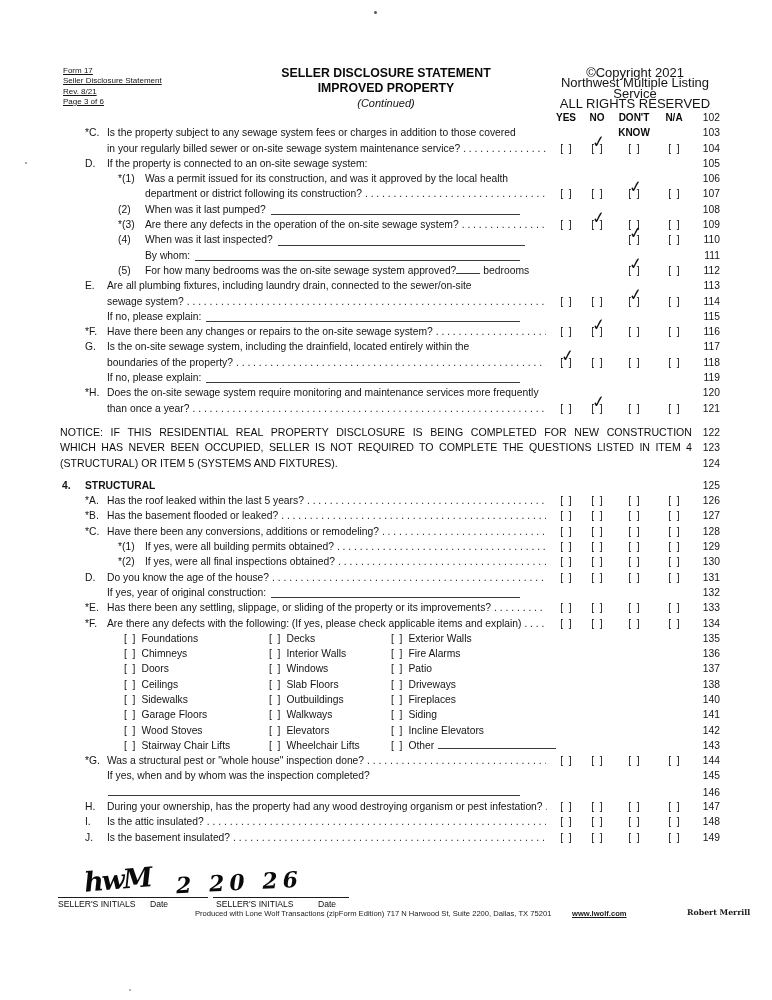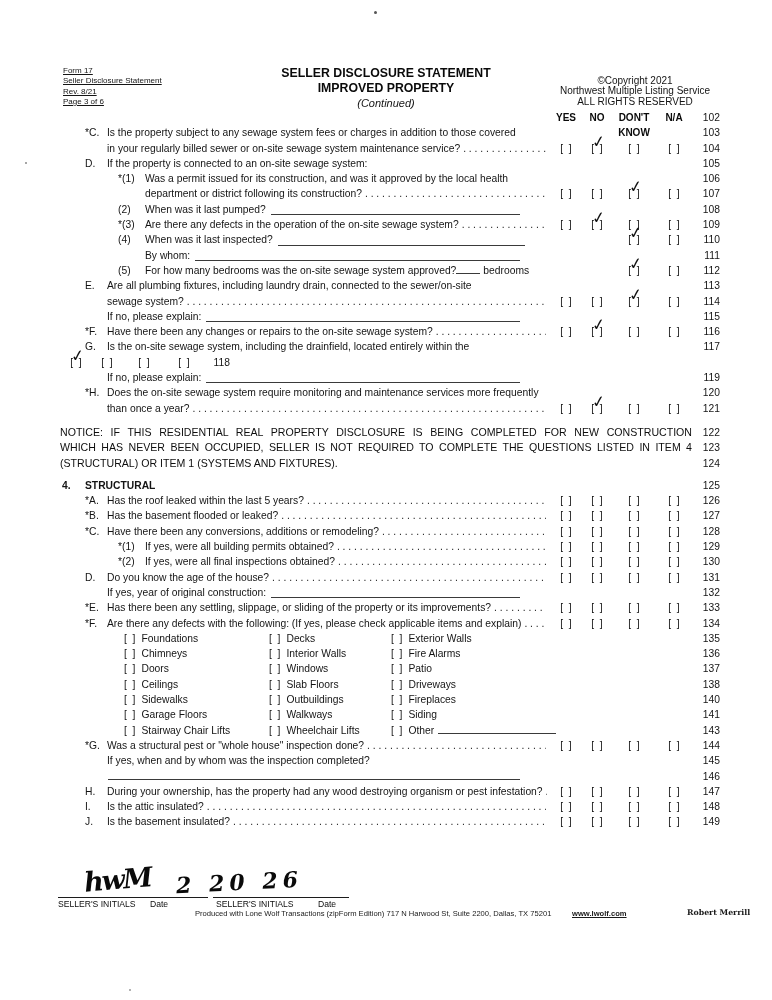--- a/index.html
+++ b/index.html
@@ -4,21 +4,21 @@
 <style>
   html,body{margin:0;padding:0;background:#d9d9d9;}
   .page{position:relative;width:772px;height:1000px;background:#ffffff;overflow:hidden;
         font-family:"Liberation Sans",sans-serif;color:#141414;}
   
   .hdr-left{position:absolute;left:63px;top:66px;font-size:8px;line-height:10.3px;text-decoration:underline;}
   .hdr-center{position:absolute;left:200px;right:200px;top:66px;text-align:center;}
   .hdr-title{font-size:12.3px;font-weight:bold;line-height:14.5px;color:#0a0a0a;}
   .hdr-cont{font-size:11px;font-style:italic;line-height:14px;margin-top:1px;}
   .hdr-right{position:absolute;right:52px;top:68px;width:170px;text-align:center;
-             font-size:10px;line-height:10.3px;margin-top:8px;}
+             font-size:13px;line-height:10.3px;}
   
   .content{position:absolute;left:60px;top:110px;width:660px;}
   .line{display:flex;align-items:baseline;height:15.3px;font-size:10.3px;line-height:15.3px;
         white-space:nowrap;}
   .gap8{margin-top:9px;} .gap7{margin-top:7px;}
   .lt{flex:1;min-width:0;display:flex;align-items:baseline;overflow:hidden;}
   .lab{flex:none;} .ind{flex:none;display:inline-block;}
   .lab.lvl0{margin-left:25px;width:22px;}
   .lab.lvl1{margin-left:58px;width:27px;}
   .ind.lvl2{width:47px;} .ind.lvl3{width:85px;}
@@ -272,20 +272,25 @@
           <span class="lab lvl0">G.</span>
           <span class="txt">Is the on-site sewage system, including the drainfield, located entirely within the</span>
         </div>
         <div class="cell c-yes"></div>
         <div class="cell c-no"></div>
         <div class="cell c-dont"></div>
         <div class="cell c-na"></div>
         <div class="cell c-num">117</div>
       </div>
       <div class="line">
+        <div class="lt">
+          <span class="ind lvl2"></span>
+          <span class="txt">boundaries of the property?</span>
+          <span class="lead"></span>
+        </div>
         <div class="cell c-yes"><span class="br">[&nbsp;&nbsp;]</span><span class="ck">✓</span></div>
         <div class="cell c-no"><span class="br">[&nbsp;&nbsp;]</span></div>
         <div class="cell c-dont"><span class="br">[&nbsp;&nbsp;]</span></div>
         <div class="cell c-na"><span class="br">[&nbsp;&nbsp;]</span></div>
         <div class="cell c-num">118</div>
       </div>
       <div class="line">
         <div class="lt">
           <span class="ind lvl2"></span>
           <span class="txt">If no, please explain:</span>
@@ -327,21 +332,21 @@
         <div class="cell c-num">122</div>
       </div>
       <div class="line">
         <div class="lt">
           <span class="notice just">WHICH HAS NEVER BEEN OCCUPIED, SELLER IS NOT REQUIRED TO COMPLETE THE QUESTIONS LISTED IN ITEM 4</span>
         </div>
         <div class="cell c-num">123</div>
       </div>
       <div class="line">
         <div class="lt">
-          <span class="notice">(STRUCTURAL) OR ITEM 1 (SYSTEMS AND FIXTURES).</span>
+          <span class="notice">(STRUCTURAL) OR ITEM 5 (SYSTEMS AND FIXTURES).</span>
         </div>
         <div class="cell c-num">124</div>
       </div>
       <div class="line gap7">
         <div class="lt">
           <span class="sec-lab">4.</span>
           <span class="sec-txt">STRUCTURAL</span>
         </div>
         <div class="cell c-num">125</div>
       </div>
@@ -493,20 +498,28 @@
         </div>
         <div class="cell c-num">140</div>
       </div>
       <div class="line">
         <div class="lt">
           <span class="g-item g1"><span class="br">[&nbsp;&nbsp;]</span><span class="g-lab">Garage Floors</span></span>
           <span class="g-item g2"><span class="br">[&nbsp;&nbsp;]</span><span class="g-lab">Walkways</span></span>
           <span class="g-item g3"><span class="br">[&nbsp;&nbsp;]</span><span class="g-lab">Siding</span></span>
         </div>
         <div class="cell c-num">141</div>
+      </div>
+      <div class="line">
+        <div class="lt">
+          <span class="g-item g1"><span class="br">[&nbsp;&nbsp;]</span><span class="g-lab">Wood Stoves</span></span>
+          <span class="g-item g2"><span class="br">[&nbsp;&nbsp;]</span><span class="g-lab">Elevators</span></span>
+          <span class="g-item g3"><span class="br">[&nbsp;&nbsp;]</span><span class="g-lab">Incline Elevators</span></span>
+        </div>
+        <div class="cell c-num">142</div>
       </div>
       <div class="line">
         <div class="lt">
           <span class="g-item g1"><span class="br">[&nbsp;&nbsp;]</span><span class="g-lab">Stairway Chair Lifts</span></span>
           <span class="g-item g2"><span class="br">[&nbsp;&nbsp;]</span><span class="g-lab">Wheelchair Lifts</span></span>
           <span class="g-item g3"><span class="br">[&nbsp;&nbsp;]</span><span class="g-lab">Other</span><span class="g-fill"></span></span>
         </div>
         <div class="cell c-num">143</div>
       </div>
       <div class="line">

